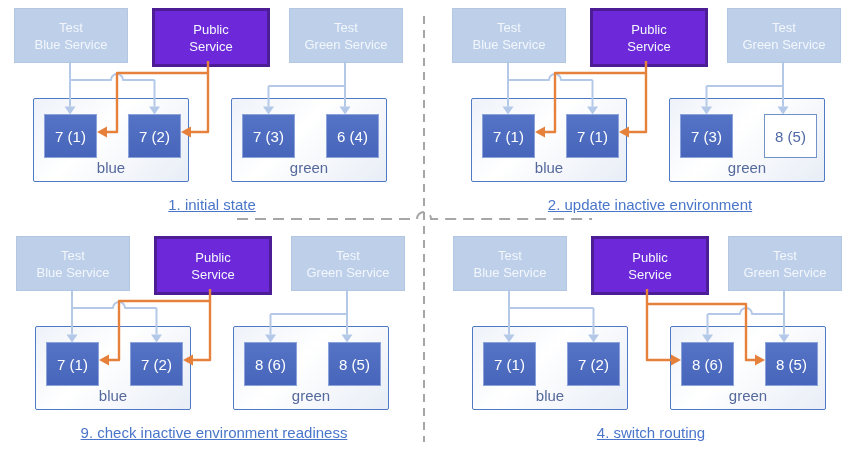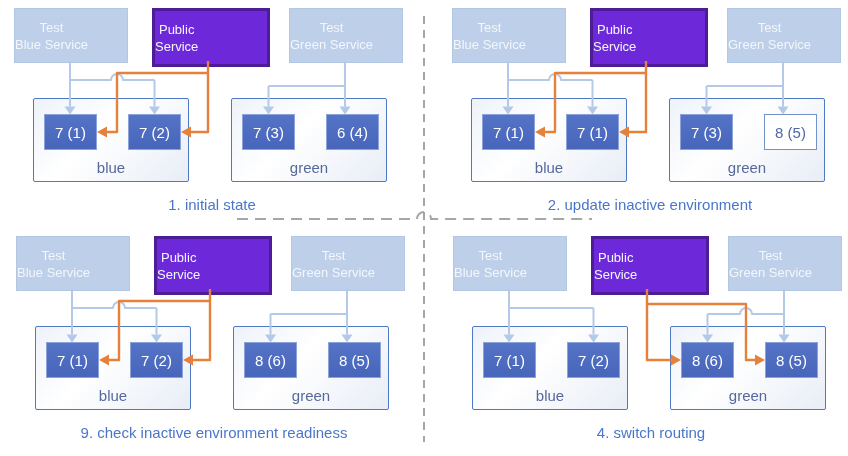--- a/index.html
+++ b/index.html
@@ -5,49 +5,49 @@
   html,body { margin:0; padding:0; background:#ffffff; }
   .canvas {
     position:relative; width:848px; height:456px; background:#ffffff;
     font-family:"Liberation Sans","DejaVu Sans",sans-serif; overflow:hidden;
   }
   .quadrant { position:absolute; width:424px; height:228px; }
   .qshift   { position:absolute; inset:0; }
 
   .svc {
     position:absolute; top:8px; width:112px; height:53px;
-    display:flex; align-items:center; text-align:center;
+    display:flex; align-items:center; justify-content:center; text-align:center;
     color:#f3f7fc; font-size:13px; line-height:17px;
   }
   .svc.light { background:#bdcfe9; border:1px solid #b2c7e4; }
   .svc.dark  { background:#6d28d9; border:3px solid #4c1d95; }
   .svc-label { white-space:pre-line; }
 
   .env {
     position:absolute; top:98px; width:156px; height:84px; box-sizing:border-box;
     border:1px solid #4e79c4; border-radius:2px;
     background:linear-gradient(135deg,#eef2f9 0%,#ffffff 42%,#e8edf6 100%);
   }
   .env-label {
     position:absolute; bottom:5px; left:0; width:100%; text-align:center;
     color:#56699c; font-size:15px;
   }
 
   .pod {
-    position:absolute; top:114px; width:53px; height:36px; box-sizing:border-box;
+    position:absolute; top:114px; width:53px; height:44px; box-sizing:border-box;
     background:linear-gradient(180deg,#5574c6 0%,#4765ba 100%);
     border:1px solid #8ba3da;
     display:flex; align-items:center; justify-content:center;
     color:#ffffff; font-size:15px;
   }
   .pod.outline { background:#ffffff; border:1px solid #7291c7; color:#4f67a4; }
 
   .caption {
     position:absolute; top:196px; left:0; width:424px; text-align:center;
-    color:#4a76ca; font-size:15px;
+    color:#4a76ca; font-size:15px;text-decoration:underline;
   }
 
   .arrows { position:absolute; left:0; top:0; width:424px; height:228px; pointer-events:none; }
   .arrows path { fill:none; stroke-linejoin:round; stroke-linecap:butt; }
   .lb path { stroke:#b4c8e8; stroke-width:2; }
   .lb polygon { fill:#b4c8e8; }
   .or path { stroke:#e6813c; stroke-width:2.4; }
   .or polygon { fill:#e6813c; }
 
   .separators { position:absolute; left:0; top:0; width:848px; height:456px; pointer-events:none; }

